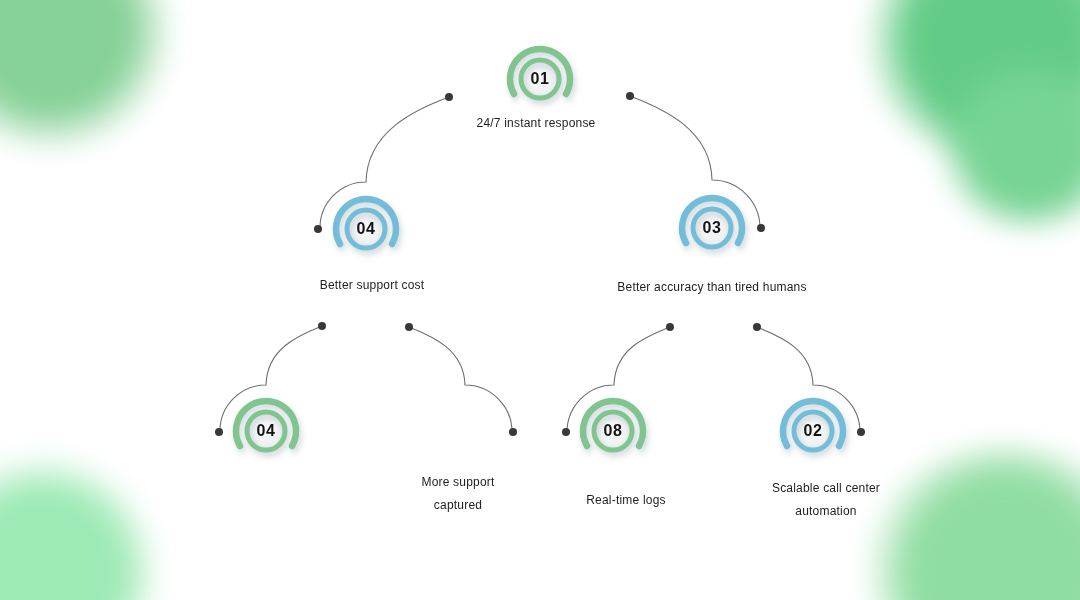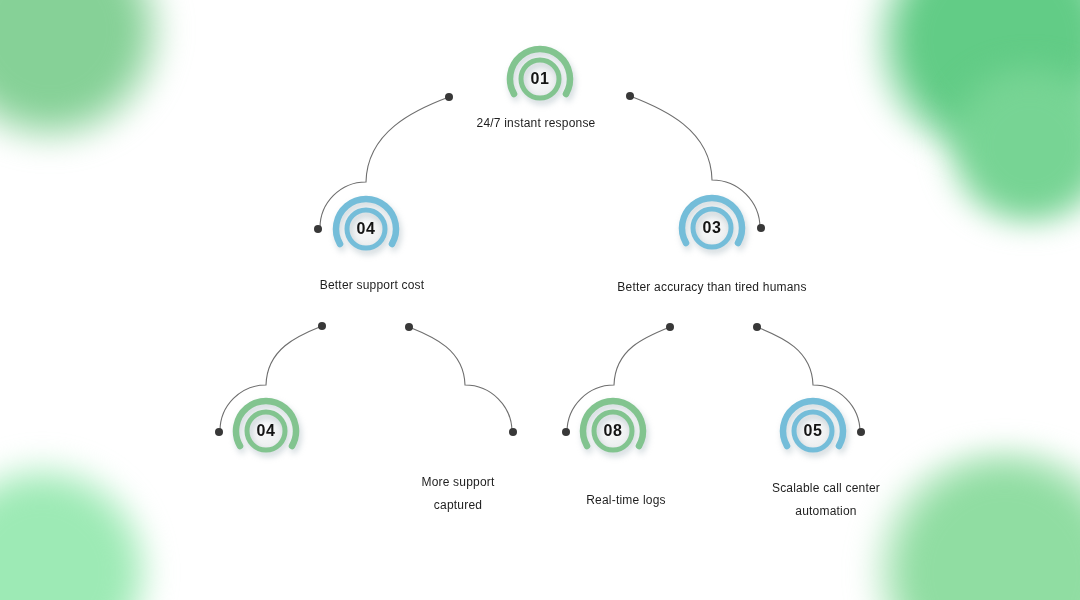--- a/index.html
+++ b/index.html
@@ -136,18 +136,18 @@
     <span class="num">08</span>
   </div>
   <div class="label" style="left:626px;top:489px">Real-time logs</div>
 
   <div class="node" style="left:773px;top:391px">
     <div class="fill"></div>
     <svg class="ring" width="80" height="80" viewBox="-40 -40 80 80" style="color: rgb(116, 189, 217);">
       <path class="outer" d="M -25.98 15 A 30 30 0 1 1 25.98 15"></path>
       <circle class="inner" r="19"></circle>
     </svg>
-    <span class="num">05</span>
+    <span class="num">02</span>
   </div>
   <div class="label" style="left:826px;top:477px">Scalable call center
 automation</div>
 
 </div>
 
 </body></html>

